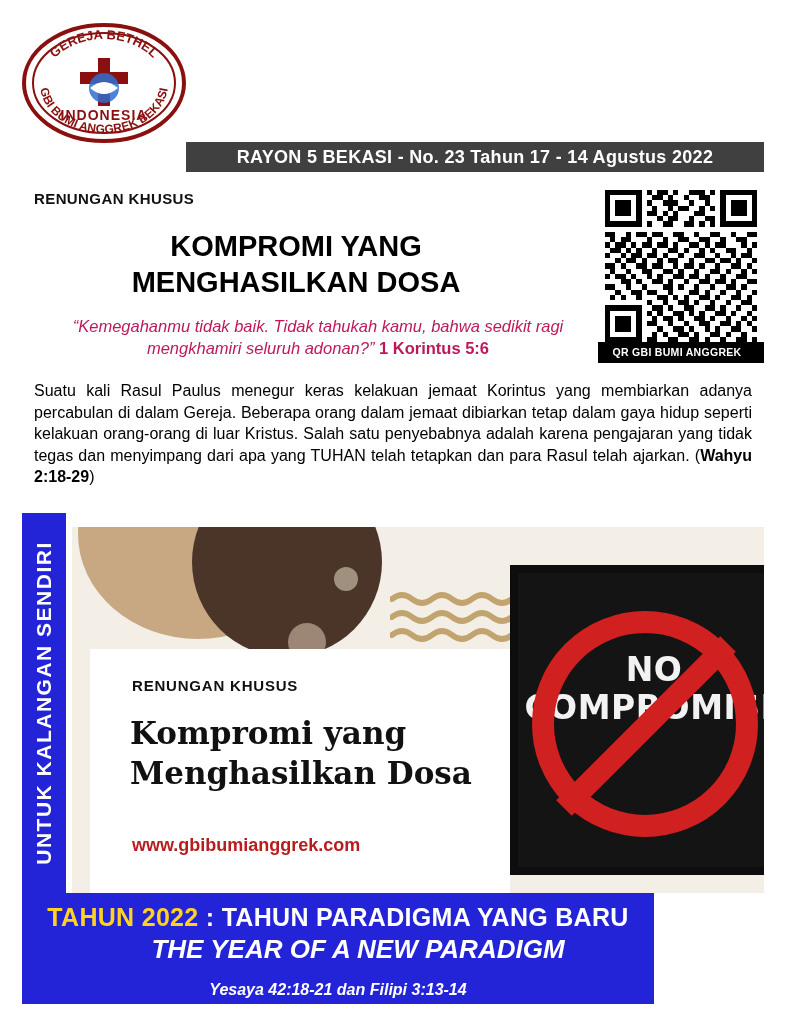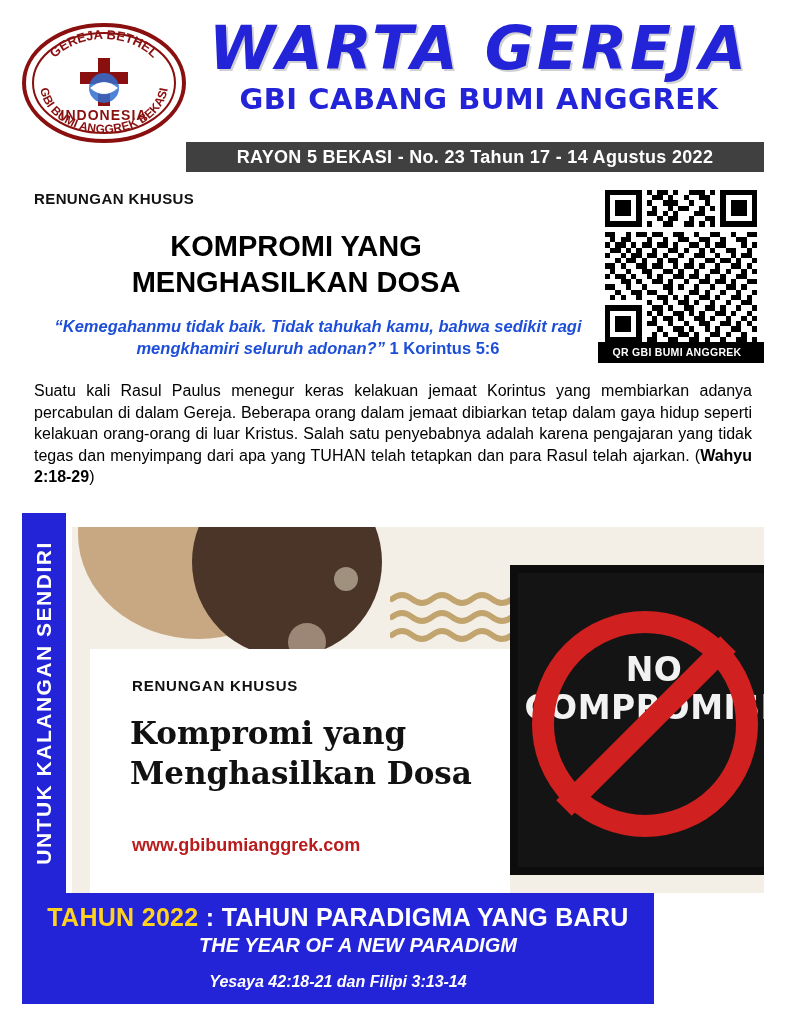--- a/index.html
+++ b/index.html
@@ -104,22 +104,21 @@
     color: #000;
   }
   .verse {
     position: absolute;
     left: 38px; top: 315px;
     width: 560px;
     text-align: center;
     font-size: 16.5px;
     font-style: italic;
     line-height: 1.35;
-    color: #1d4ed8;
-    font-weight: bold;
+    color: #be185d;
   }
   .verse b { font-style: normal; }
   .body-text {
     position: absolute;
     left: 34px; top: 380px;
     width: 718px;
     font-size: 16px;
     line-height: 1.35;
     text-align: justify;
     color: #000;
@@ -277,21 +276,21 @@
     text-align: center;
     padding-top: 10px;
   }
   .footer-line1 {
     font-size: 25px;
     font-weight: bold;
     letter-spacing: 0.3px;
   }
   .footer-line1 .yellow { color: #ffd21f; }
   .footer-line2 {
-    font-size: 20px;
+    font-size: 26px;
     font-weight: bold;
     font-style: italic;
     margin-top: 2px;
     padding-left: 40px;
   }
   .footer-line3 {
     font-size: 16px;
     font-weight: bold;
     font-style: italic;
     margin-top: 16px;
@@ -315,24 +314,20 @@
     </text>
     <text x="84" y="98" font-family="'Liberation Sans',sans-serif" font-size="14" font-weight="bold" fill="#8a1010" text-anchor="middle" letter-spacing="1">INDONESIA</text>
     <g>
       <rect x="78" y="36" width="12" height="48" fill="#8a1010"></rect>
       <rect x="60" y="50" width="48" height="12" fill="#8a1010"></rect>
       <circle cx="84" cy="66" r="15" fill="#2f6fd0" opacity="0.85"></circle>
       <path d="M 70 66 q 14 -12 28 0 q -14 12 -28 0 z" fill="#ffffff"></path>
     </g>
   </svg>
 
-  <div class="title-block">
-    <div class="title-main">WARTA GEREJA</div>
-    <div class="title-sub">GBI CABANG BUMI ANGGREK</div>
-  </div>
 
   <div class="rayon-bar">RAYON 5 BEKASI - No. 23 Tahun 17 - 14 Agustus 2022</div>
 </div>
 
 <div class="section-label">RENUNGAN KHUSUS</div>
 
 <div class="qr-box">
   <svg class="qr-img" viewBox="0 0 29 29" shape-rendering="crispEdges">
     <rect width="29" height="29" fill="#ffffff"></rect>
     <g fill="#000000">

